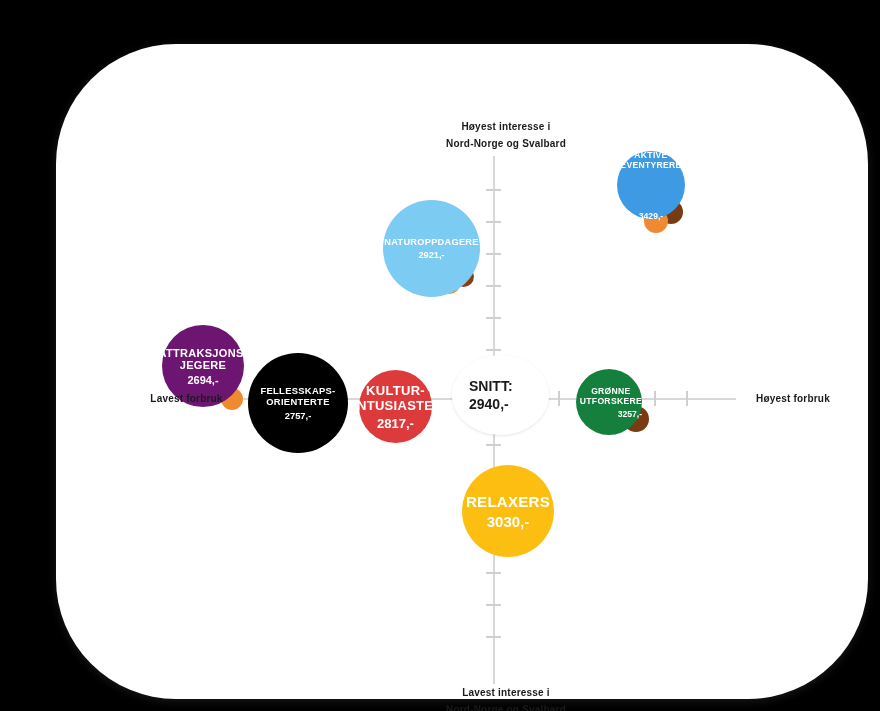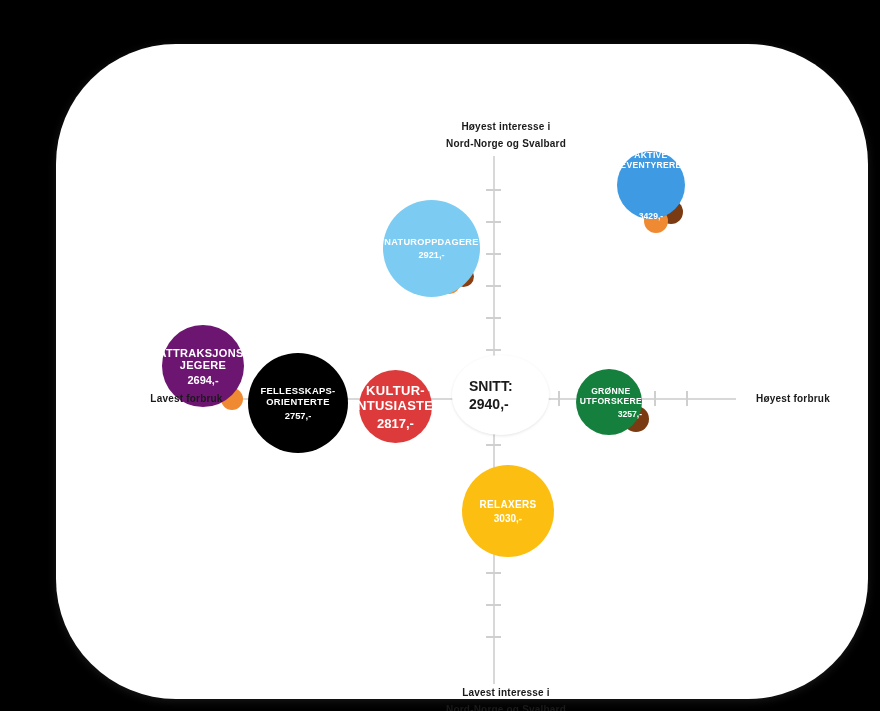--- a/index.html
+++ b/index.html
@@ -223,21 +223,21 @@
     </div>
 
     <div class="dot" style="left:567px; top:362px; width:26px; height:26px; background:#7a3b12;"></div>
 
     <div class="bubble" style="left:520px; top:325px; width:66px; height:66px; background:#15803d; font-size:8.6px;align-items:flex-end;">
       <span class="b-name">GRØNNE
 UTFORSKERE</span>
       <span class="b-value">3257,-</span>
     </div>
 
-    <div class="bubble" style="left:406px; top:421px; width:92px; height:92px; background:#fcbf11; font-size:10px;">
+    <div class="bubble" style="left:406px; top:421px; width:92px; height:92px; background:#fcbf11; font-size:15px;">
       <span class="b-name">RELAXERS</span>
       <span class="b-value">3030,-</span>
     </div>
 
     <div id="bubble-snitt" style="left:396px; top:311px; width:80px; height:80px; padding-left:17px;">
       <span class="s-label">SNITT:</span>
       <span class="s-value">2940,-</span>
     </div>
 
     <div class="axis-caption" id="caption-top" style="white-space:pre-line;">Høyest interesse i

